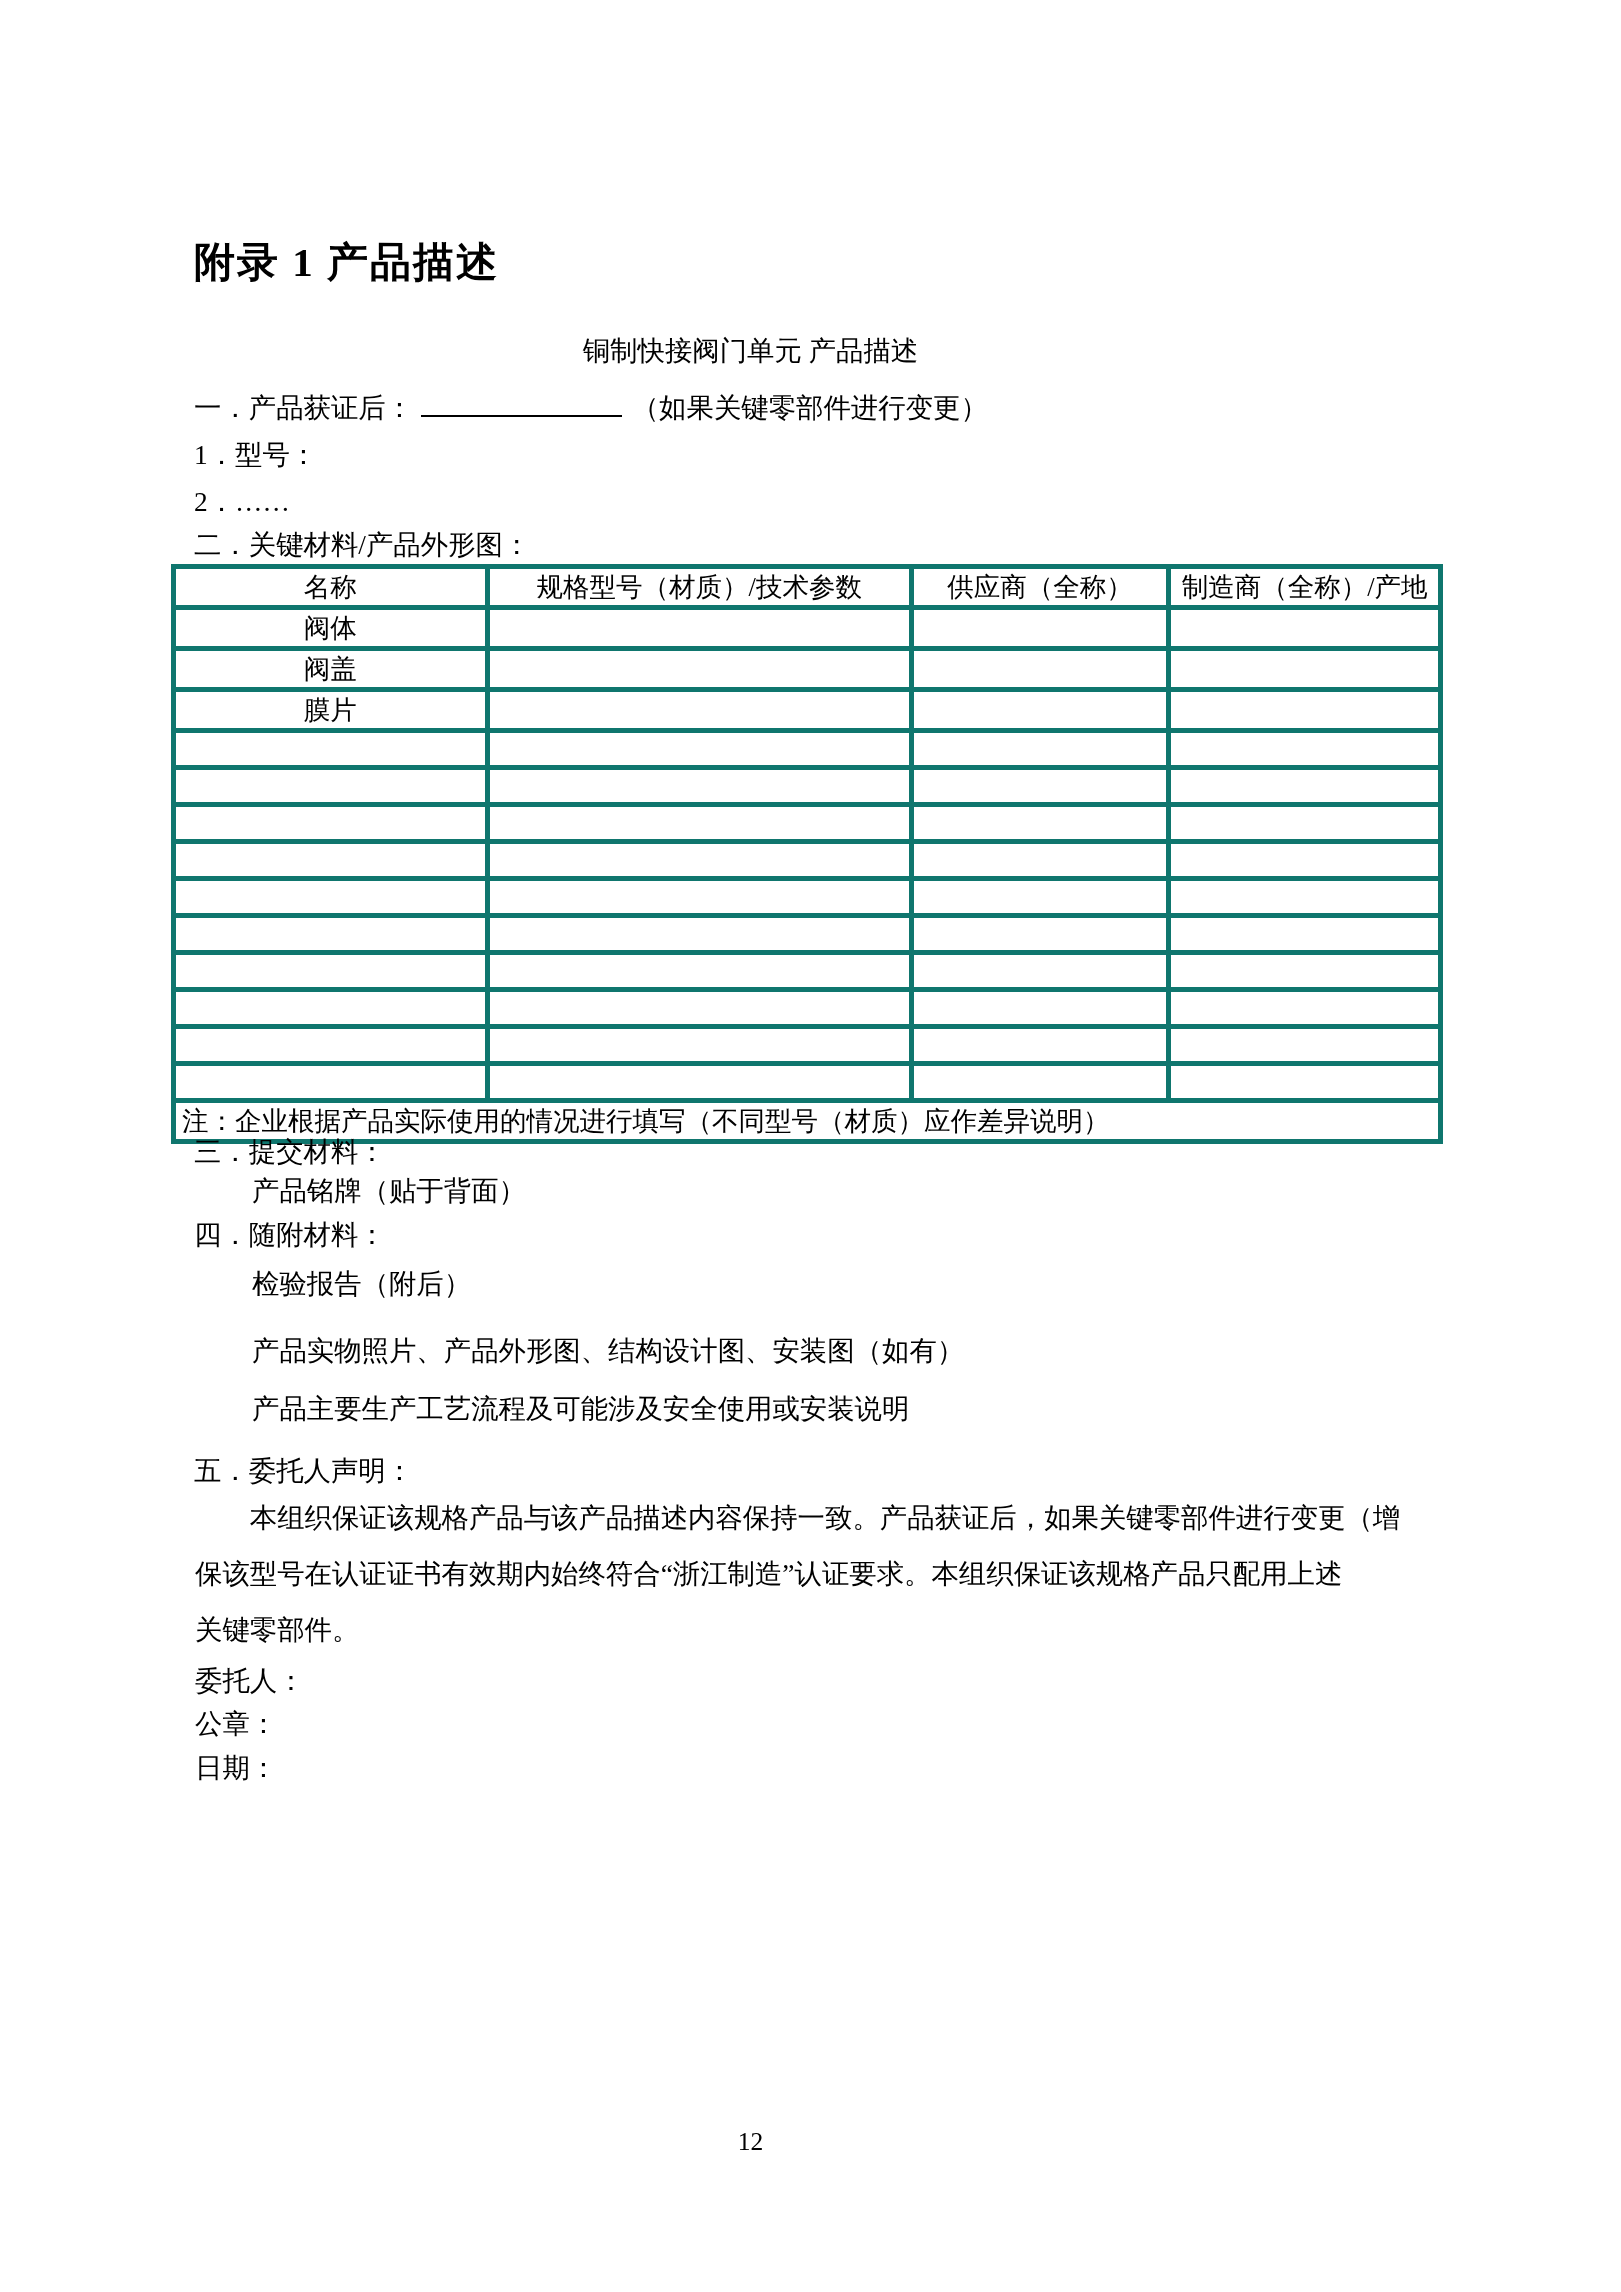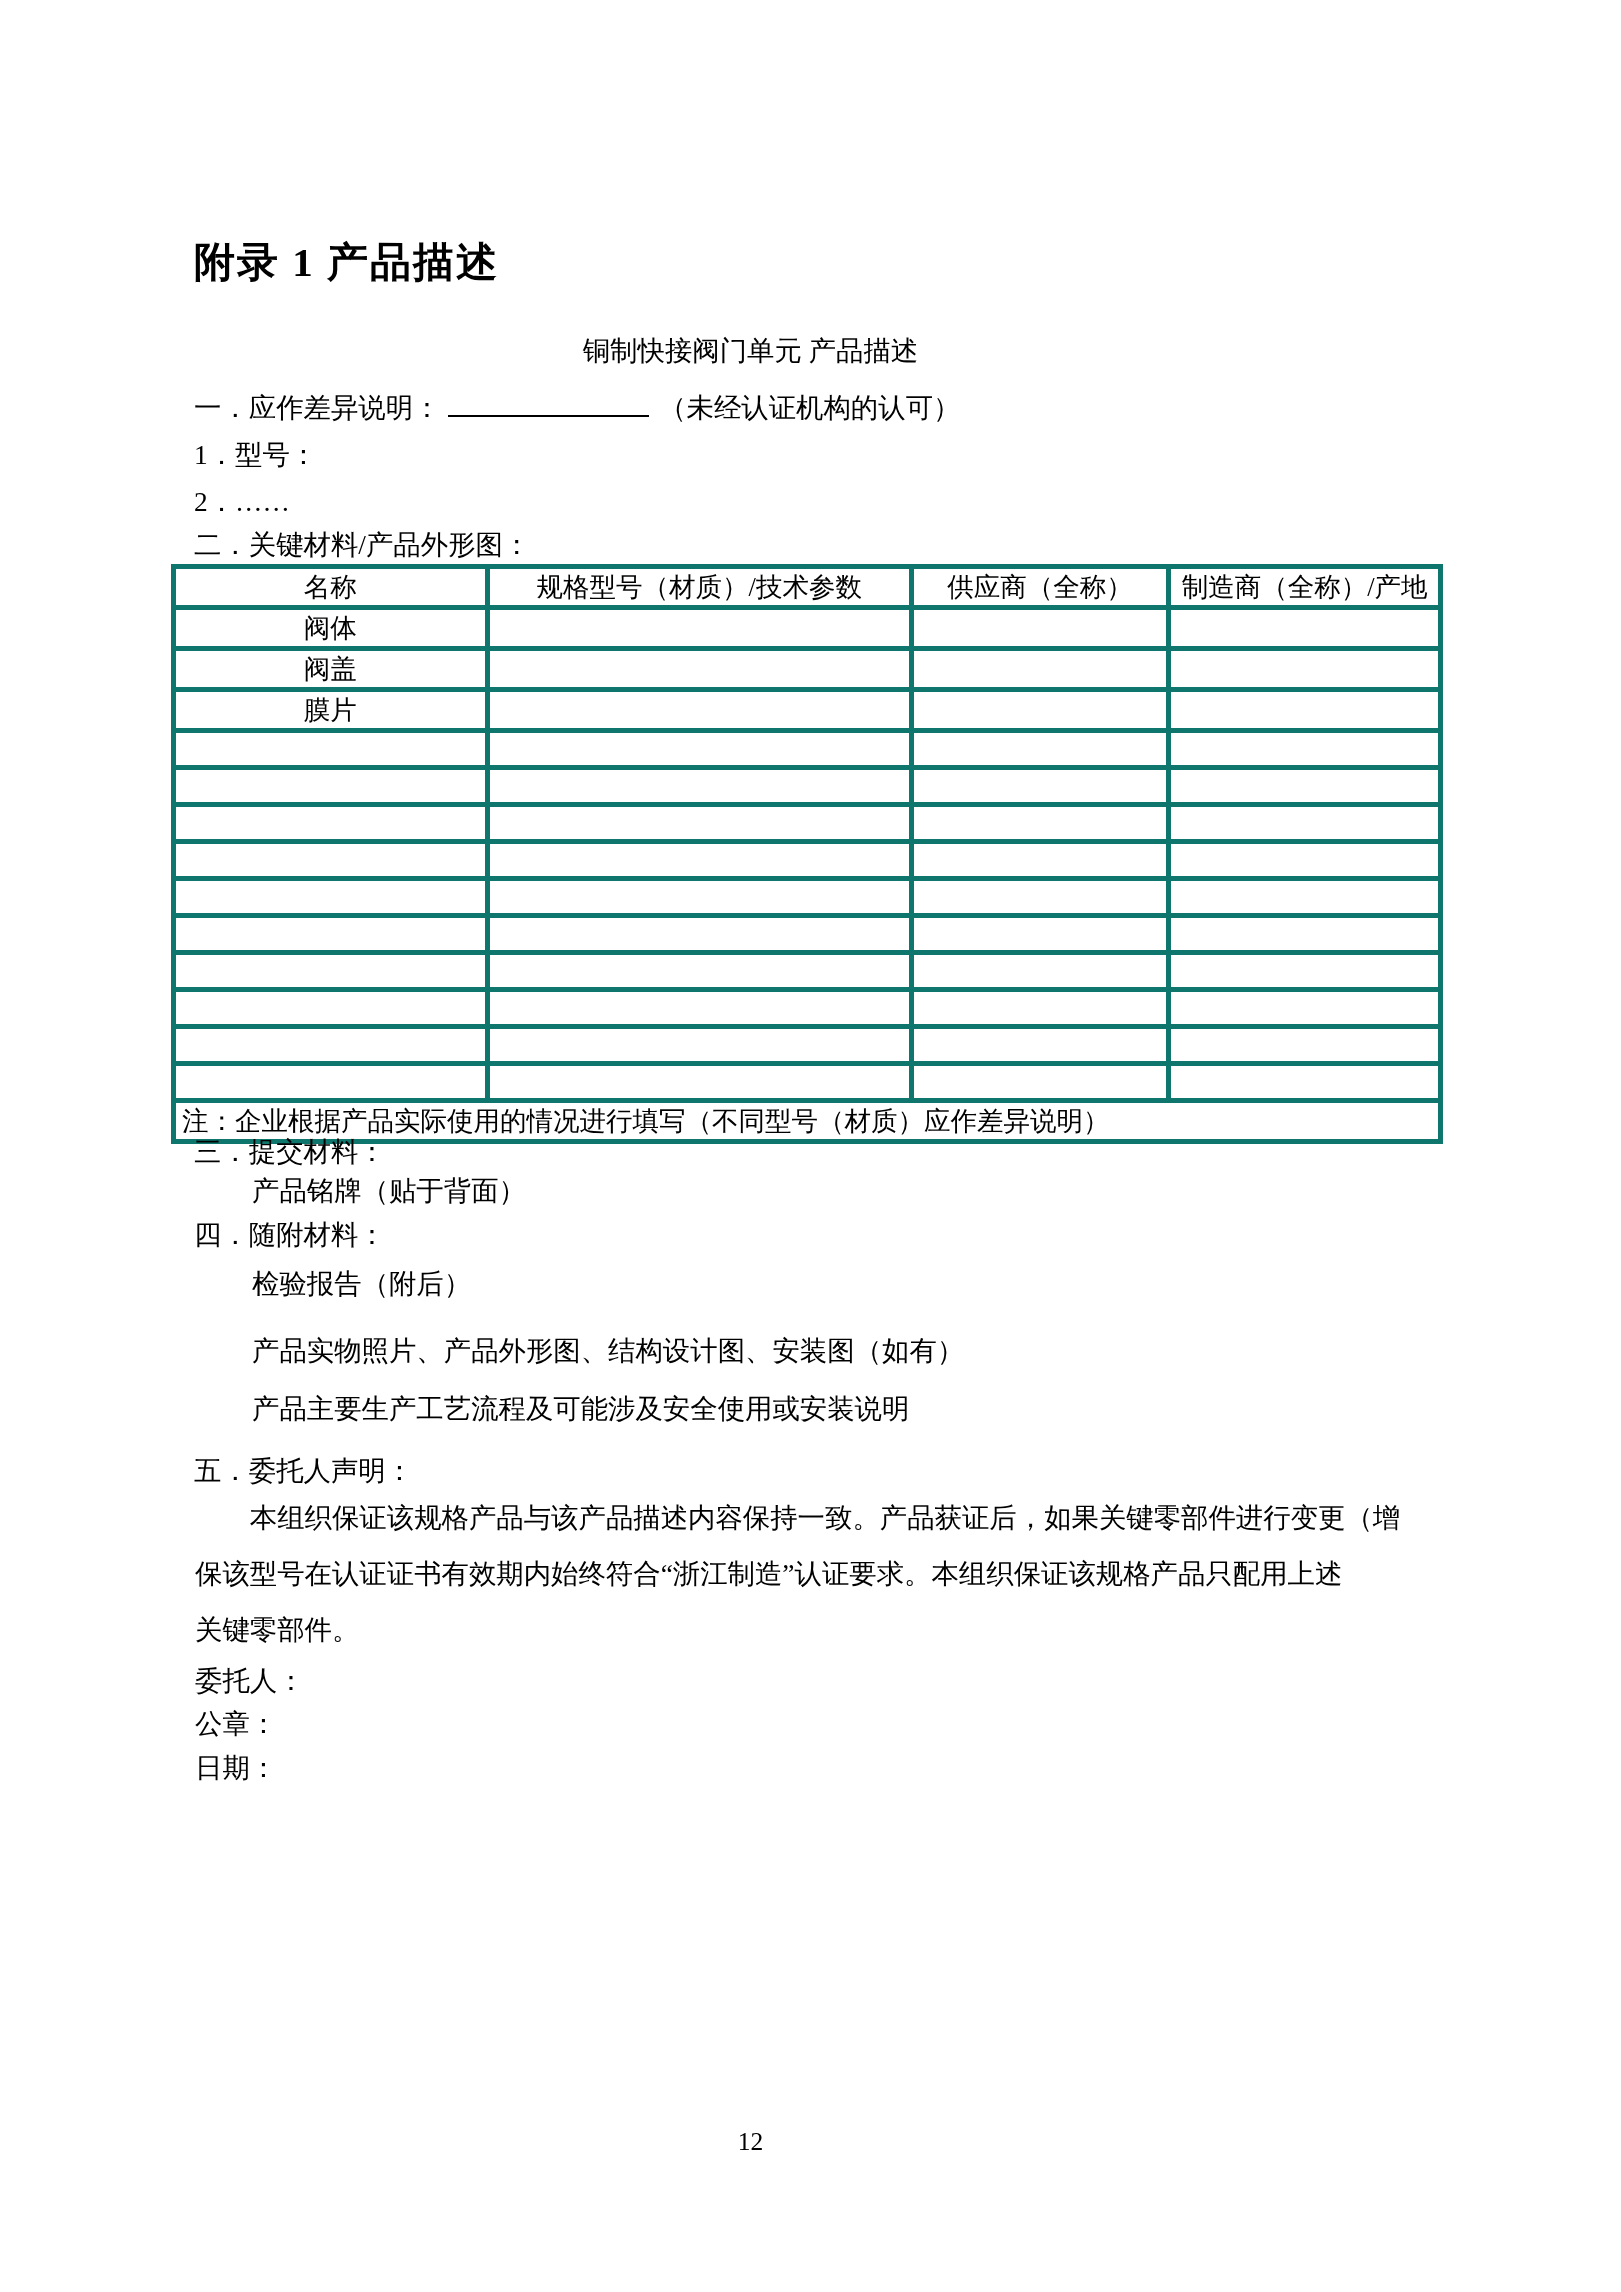--- a/index.html
+++ b/index.html
@@ -92,21 +92,21 @@
 </head>
 <body>
 
 <div class="page">
 
   <div class="appendix-title">附录 1 产品描述</div>
 
   <div class="form-title">铜制快接阀门单元 产品描述</div>
 
   <div class="doc-line l-margin" style="top:390px;">
-    <span>一．应作差异说明：</span><span class="fill-blank"></span><span>（未经认证机构的认可）</span>
+    <span>一．产品获证后：</span><span class="fill-blank"></span><span>（如果关键零部件进行变更）</span>
   </div>
 
   <div class="doc-line l-margin" style="top:440px;">1．型号：</div>
 
   <div class="doc-line l-margin" style="top:487px;">2．……</div>
 
   <div class="doc-line l-margin" style="top:530px;">二．关键材料/产品外形图：</div>
 
   <table class="materials">
     <colgroup>

